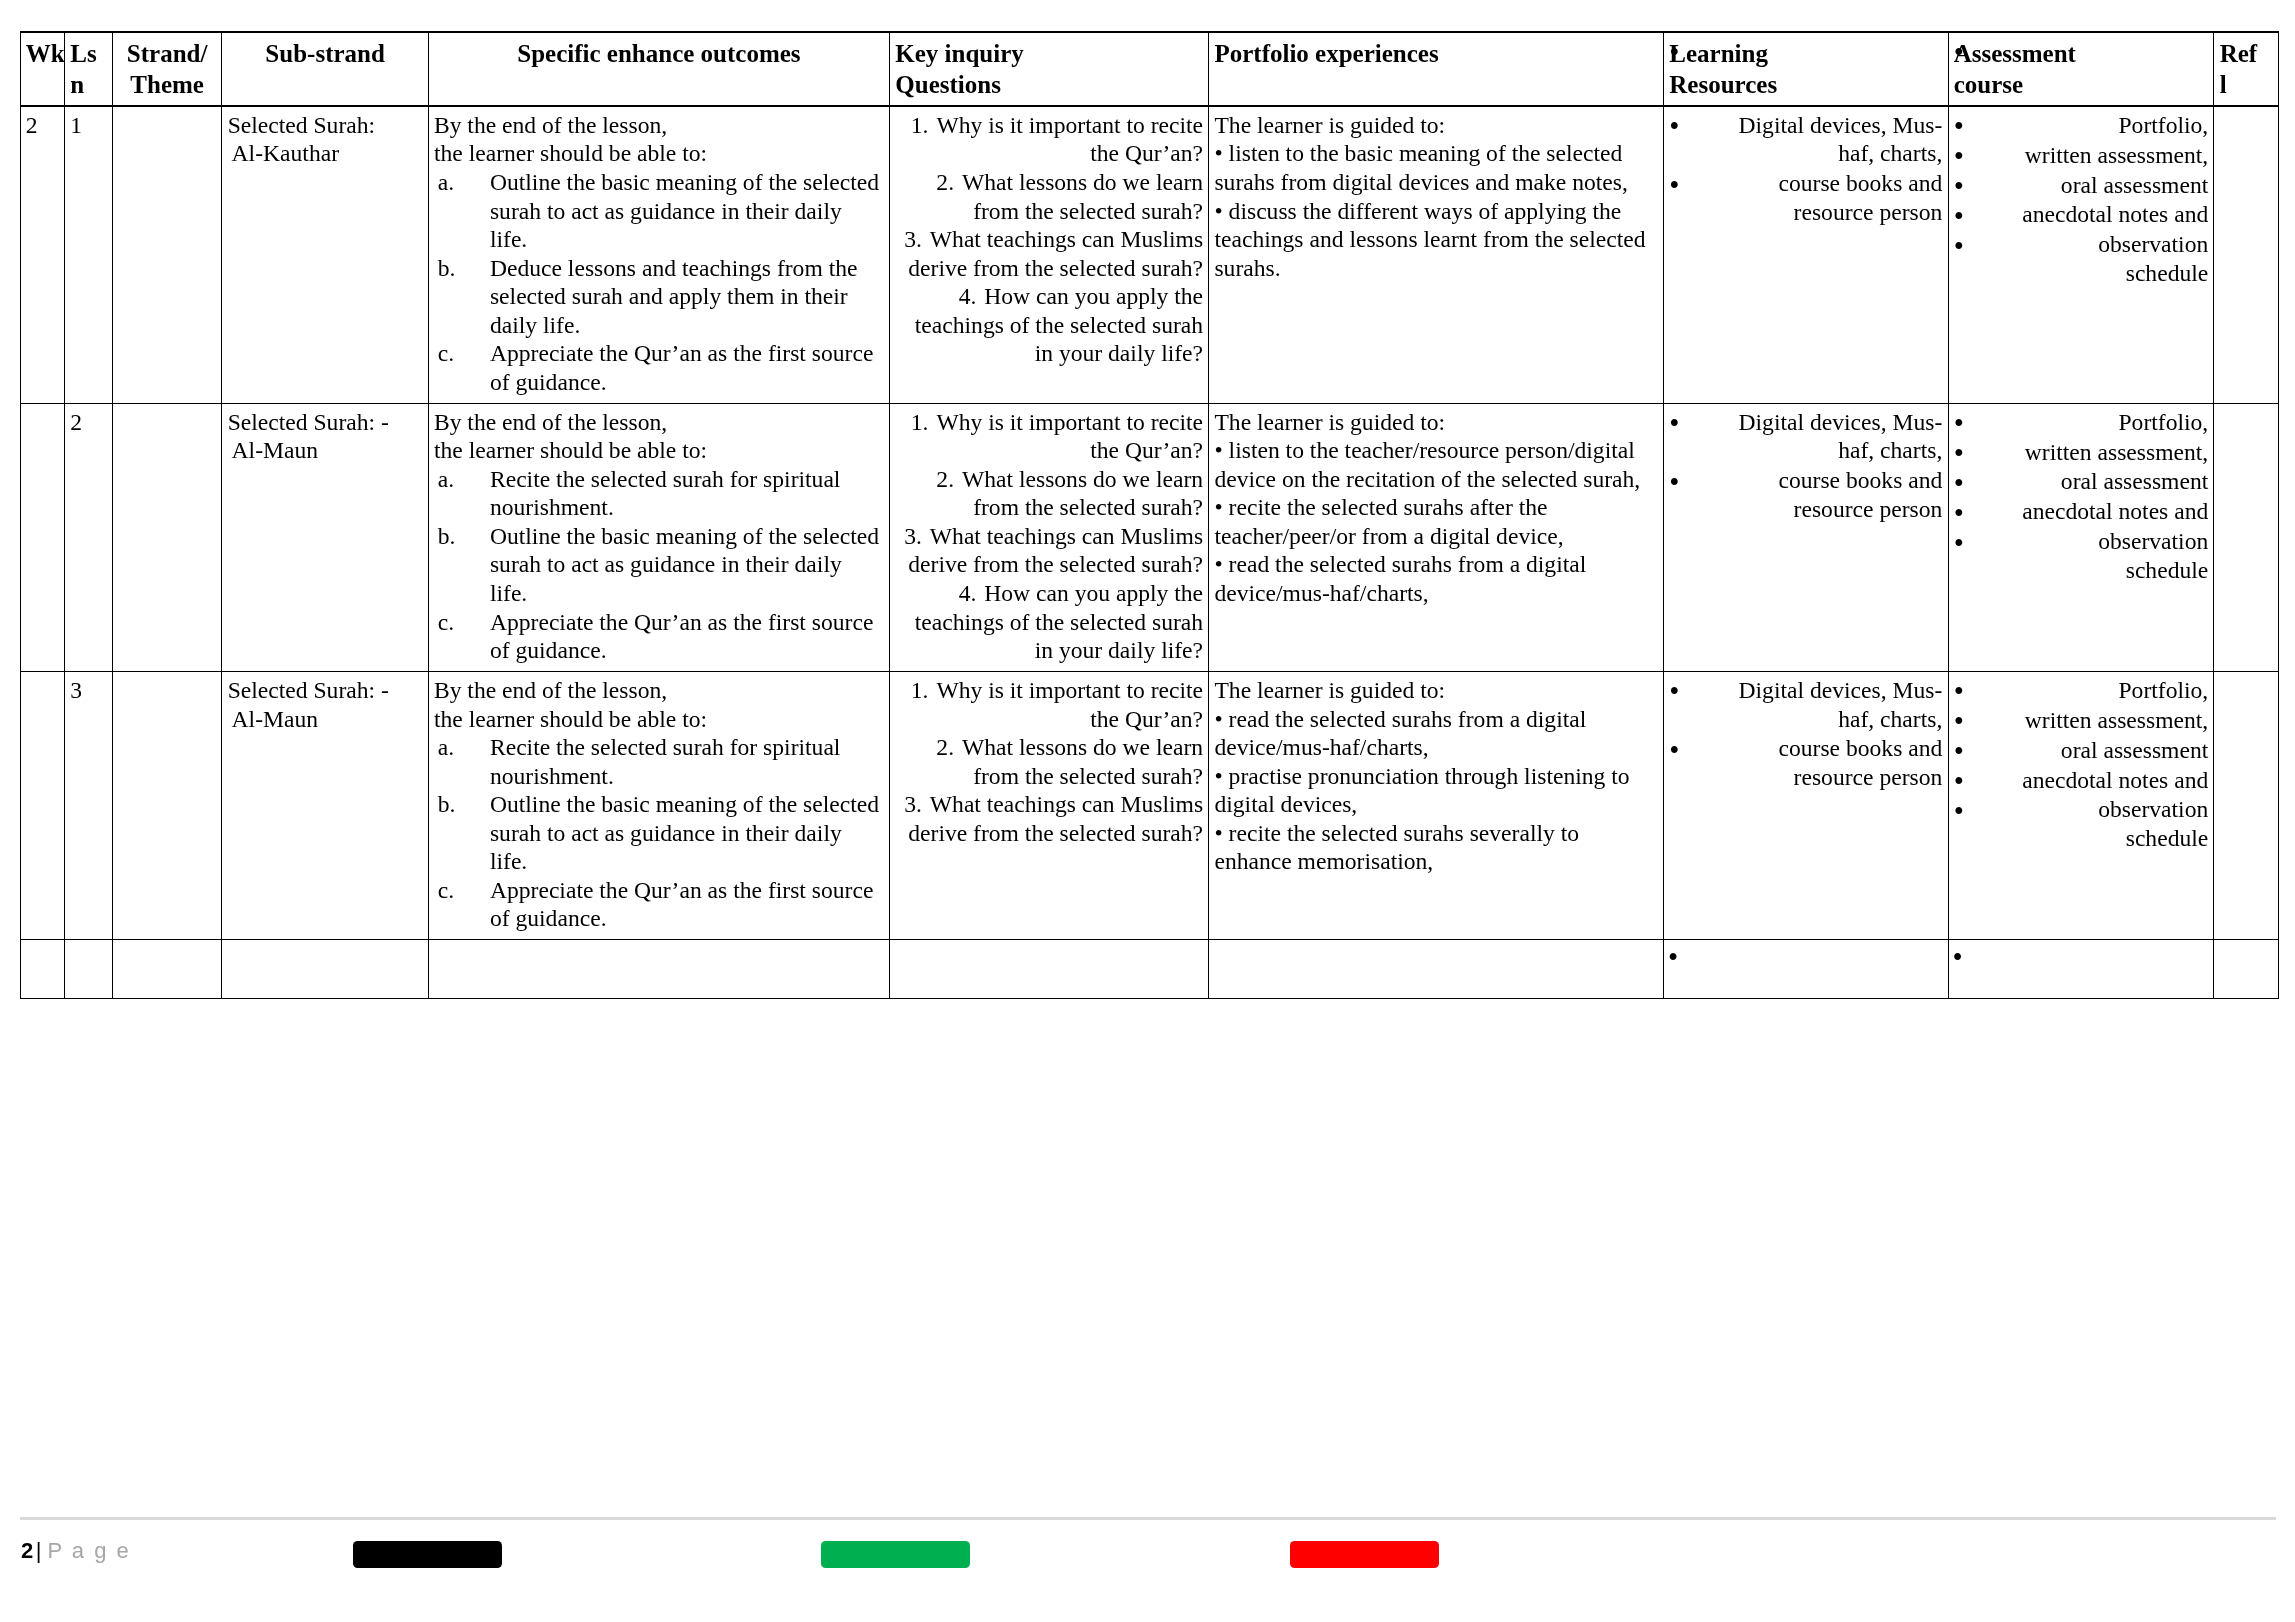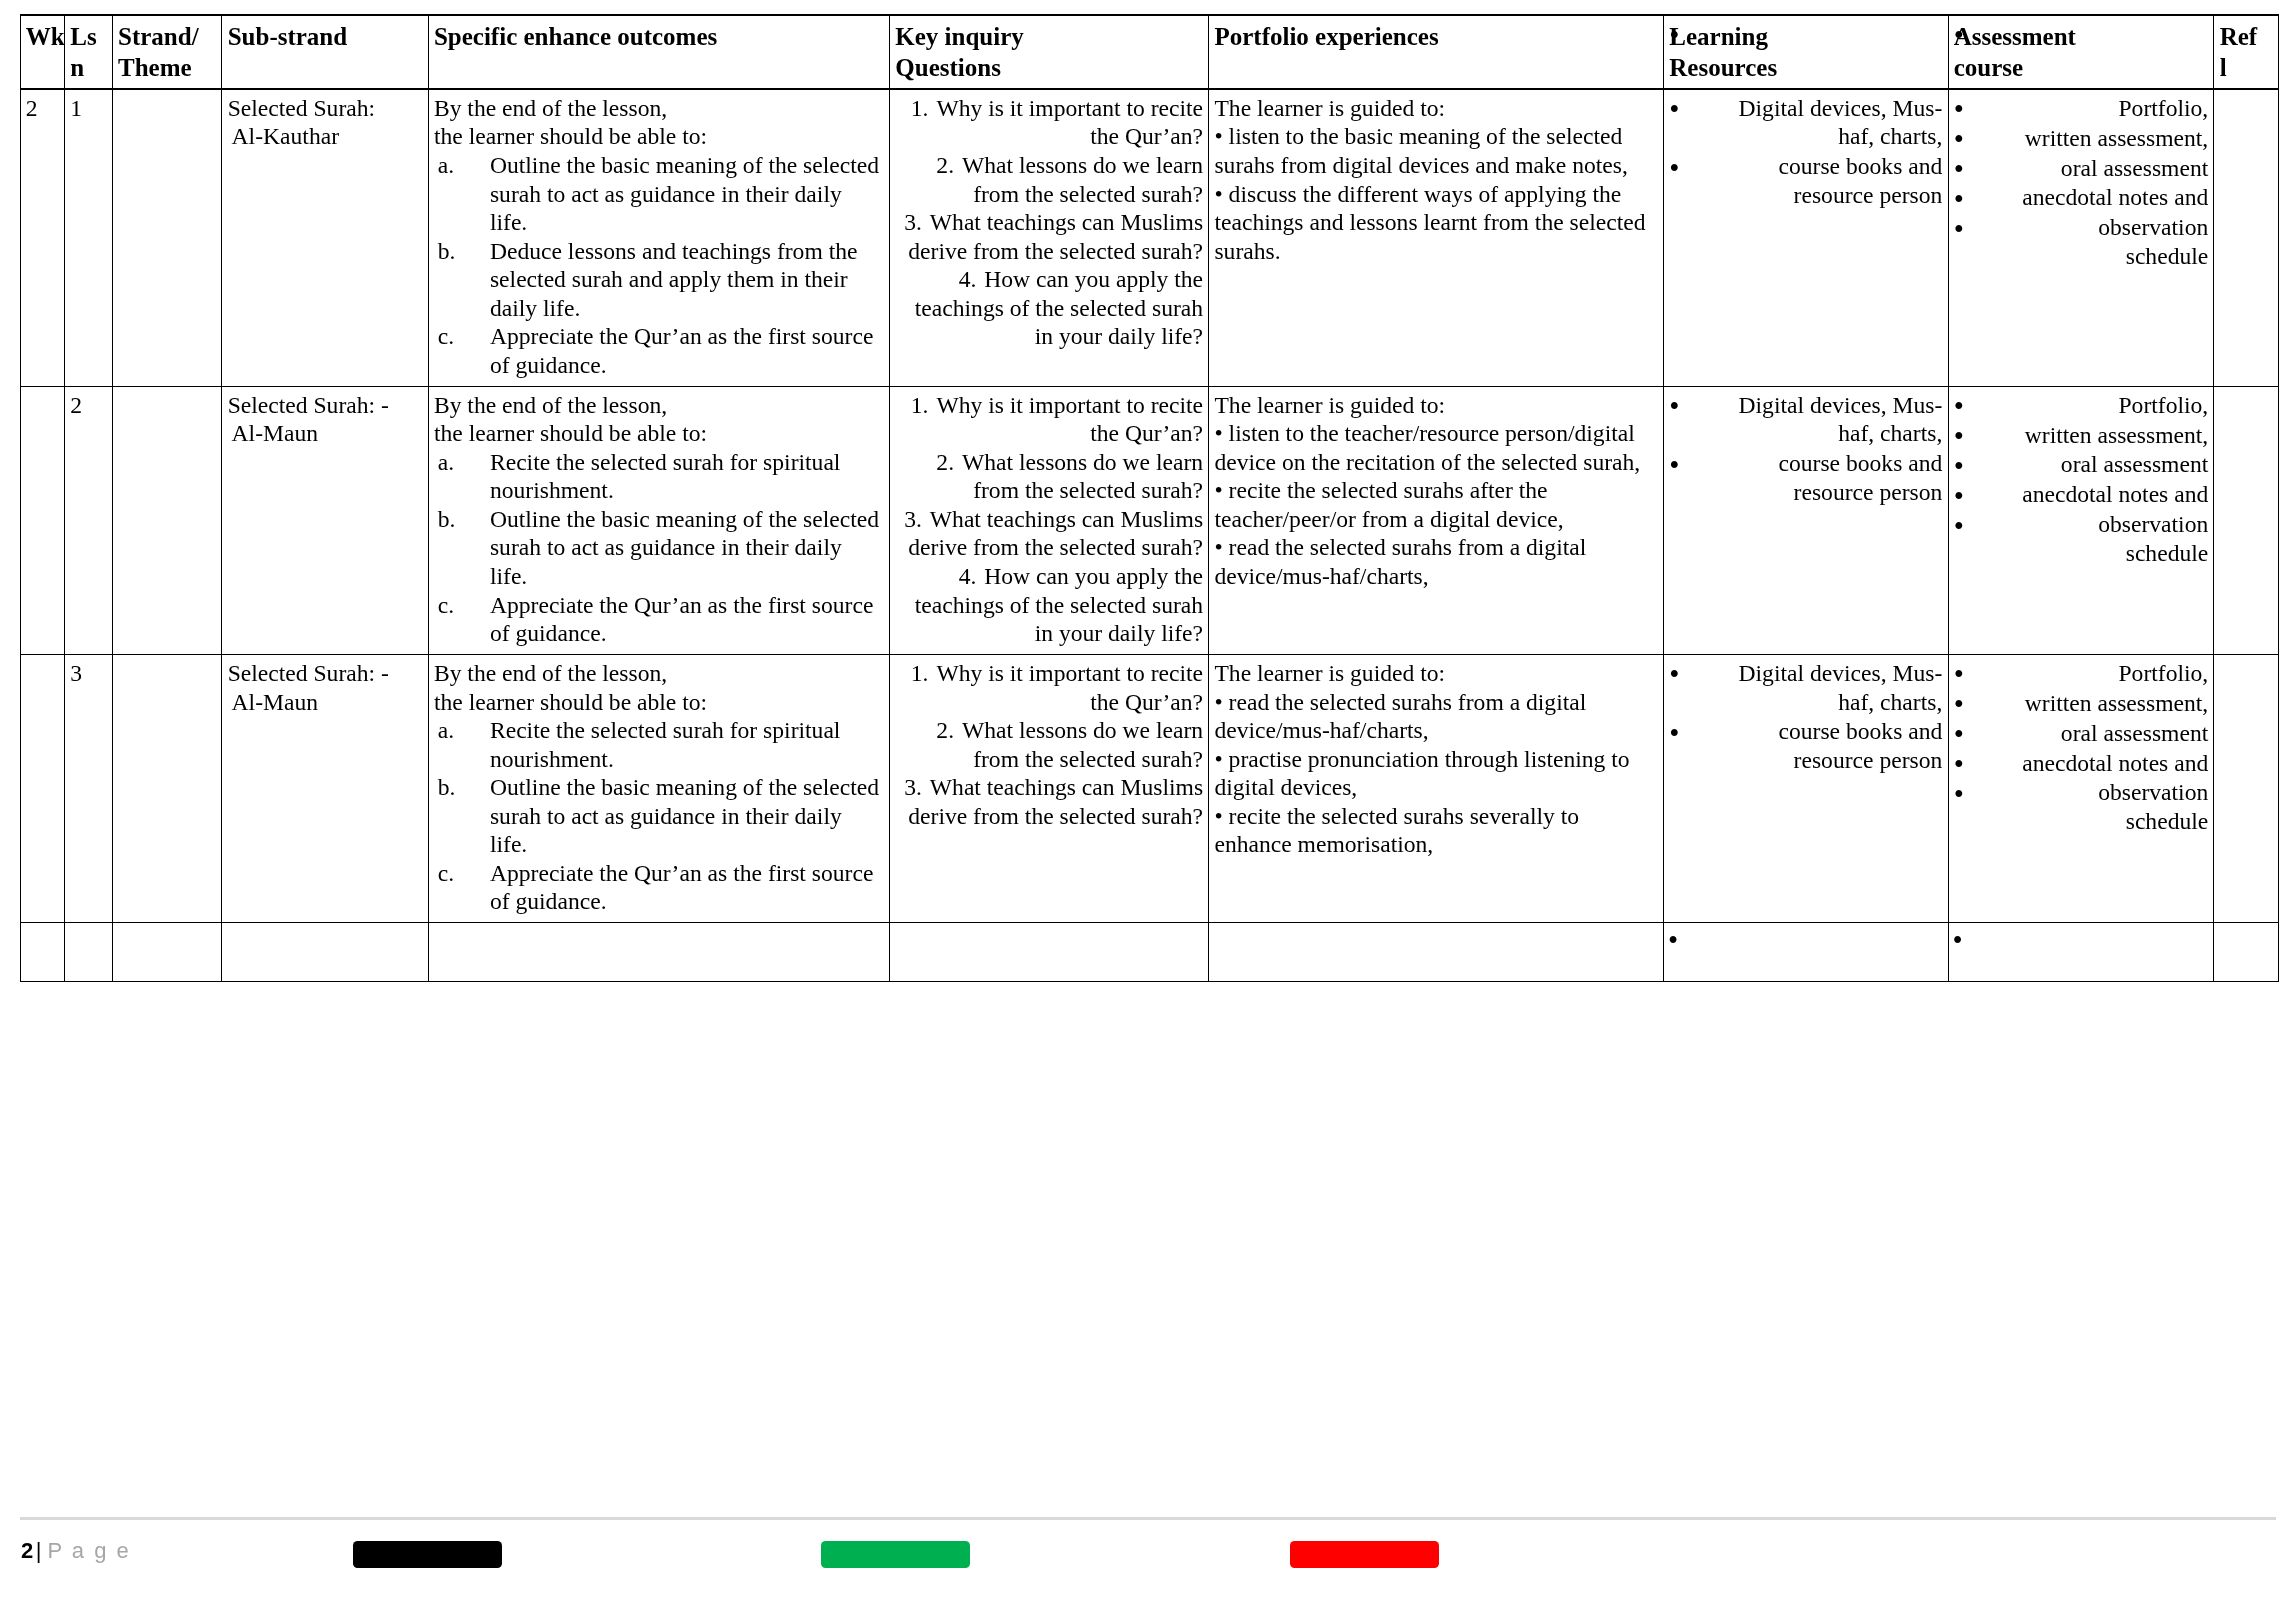--- a/index.html
+++ b/index.html
@@ -21,21 +21,21 @@
     width: 2295px;
     height: 1623px;
     box-sizing: border-box;
     padding: 11.8px 17px 0 19.6px;
   }
 
   table.scheme {
     border-collapse: collapse;
     table-layout: fixed;
     width: 2259px;
-    margin-top: 2px;
+    margin-top: 19px;
   }
 
   table.scheme td, table.scheme th {
     border: 1.3px solid #000000;
     vertical-align: top;
     padding: 3.9px 5.2px 6.5px 5.2px;
     font-size: 23.6px;
     line-height: 1.21;
     font-weight: normal;
     text-align: left;
@@ -44,21 +44,21 @@
   
   table.scheme thead th {
     border-top: 2.6px solid #000000;
     border-bottom: 2px solid #000000;
     font-weight: bold;
     font-size: 25px;
     padding-top: 6.5px;
     padding-bottom: 5.2px;
     vertical-align: top;
   }
-  table.scheme thead th.center { }
+  table.scheme thead th.center { text-align: center; }
 
   
   .c-wk      { width: 41px;  }
   .c-lsn     { width: 44px;  }
   .c-strand  { width: 101px; }
   .c-sub     { width: 190px; }
   .c-slo     { width: 425px; }
   .c-kiq     { width: 294px; }
   .c-lex     { width: 419px; }
   .c-lres    { width: 262px; }

